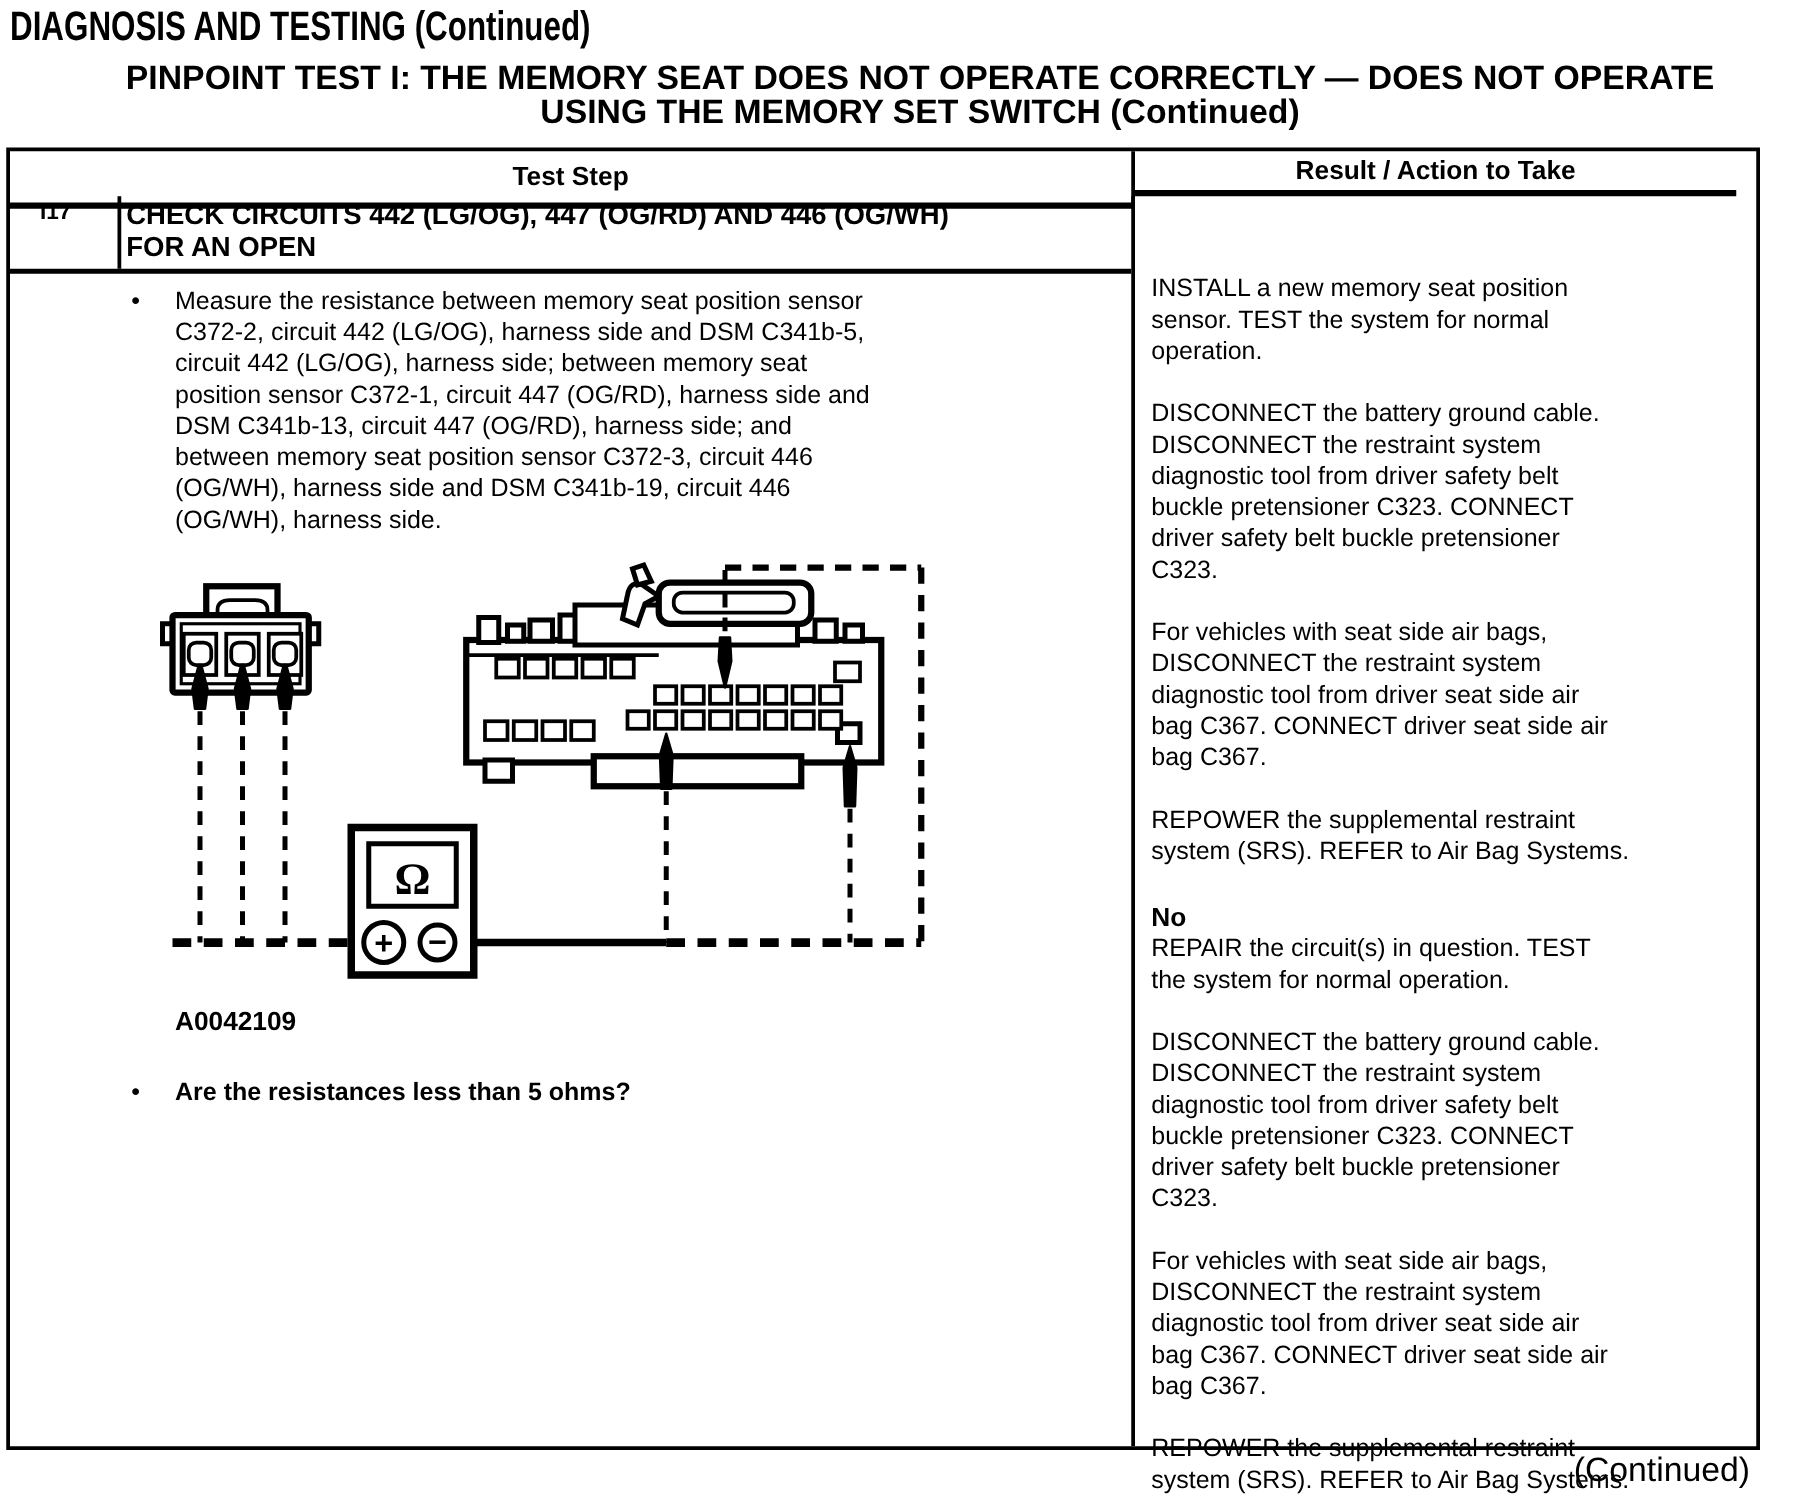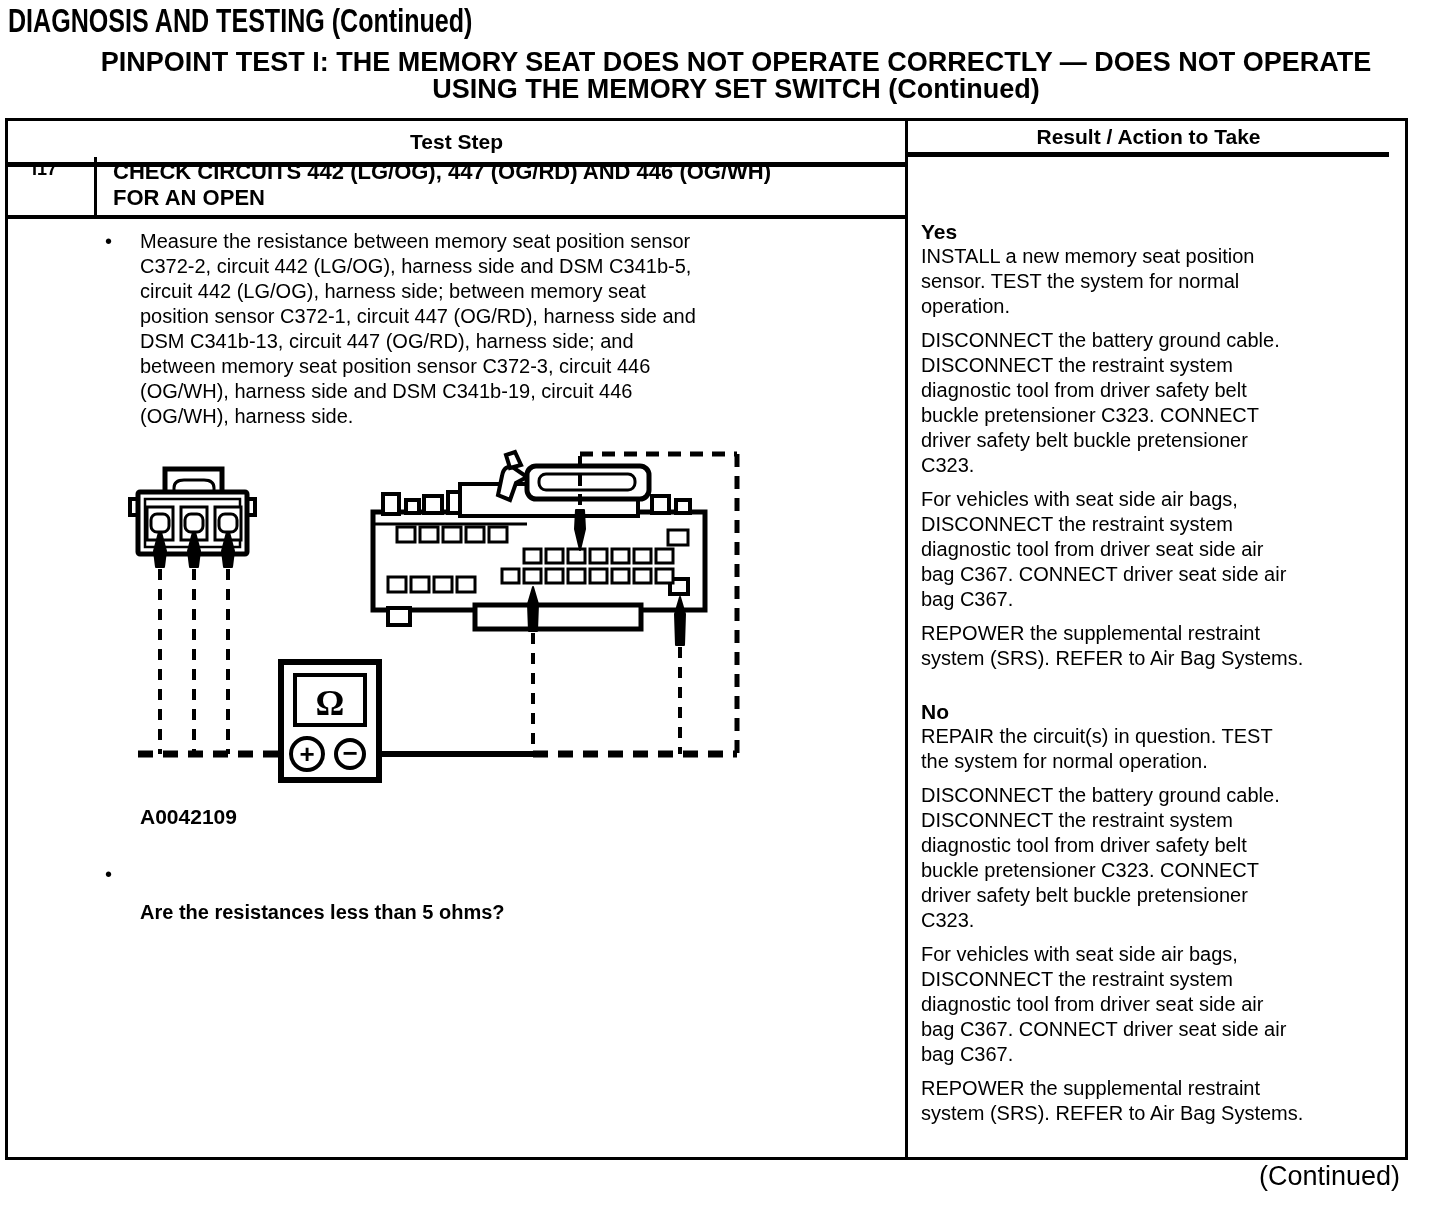--- a/index.html
+++ b/index.html
@@ -41,39 +41,39 @@
   .left-col {
     position:absolute; left:0; top:36px; bottom:0; width:900px;
     border-right:3px solid #000; box-sizing:border-box;
   }
   .step-row { display:flex; border-bottom:4px solid #000; }
   .step-id {
     width:89px; border-right:3px solid #000; box-sizing:border-box;
     font-weight:bold; font-size:18px; padding:2px 0 0 24px;
   }
   .step-title {
-    flex:1; padding:2px 6px 4px 16px;
+    flex:1; padding:2px 6px 4px 4px;
     font-weight:bold; font-size:22px; line-height:26px;
   }
   .step-body { position:relative; }
   .bullet-row { display:flex; }
   .bullet-row .dot { margin-left:97px; width:35px; font-size:20px; line-height:25px; }
   .bullet-text { font-size:20px; line-height:25px; max-width:720px; }
   .bullet1 { margin-top:10px; }
   .bullet2 { margin-top:25px; }
-  .bullet2 .bullet-text { font-weight:bold;margin-top:38px; }
+  .bullet2 .bullet-text { font-weight:bold; }
   svg.fig { display:block; margin:18px 0 0 110px; }
 
   .right-col {
     position:absolute; left:900px; top:36px; right:0; bottom:0;
     padding:62px 10px 0 13px; box-sizing:border-box;
     font-size:20px; line-height:25px;
   }
   .sec-label { font-weight:bold; font-size:21px; line-height:25px; }
-  .para { margin-top:9px; max-width:470px; }
+  .para { margin-top:25px; max-width:470px; }
   .para.first { margin-top:0; }
   .no-section { margin-top:28px; }
 
   #footer-continued {
     position:absolute; top:1161px; left:0; width:1400px;
     text-align:right; font-size:27px;
   }
 </style>
 </head>
 <body>
@@ -220,21 +220,20 @@
       </svg>
 
       <div class="bullet-row bullet2">
         <div class="dot">•</div>
         <div class="bullet-text pre">Are the resistances less than 5 ohms?</div>
       </div>
     </div>
   </div>
 
   <div class="right-col">
-    <div class="sec-label">Yes</div>
     <div class="para pre first">INSTALL a new memory seat position
 sensor. TEST the system for normal
 operation.</div>
     <div class="para pre">DISCONNECT the battery ground cable.
 DISCONNECT the restraint system
 diagnostic tool from driver safety belt
 buckle pretensioner C323. CONNECT
 driver safety belt buckle pretensioner
 C323.</div>
     <div class="para pre">For vehicles with seat side air bags,

